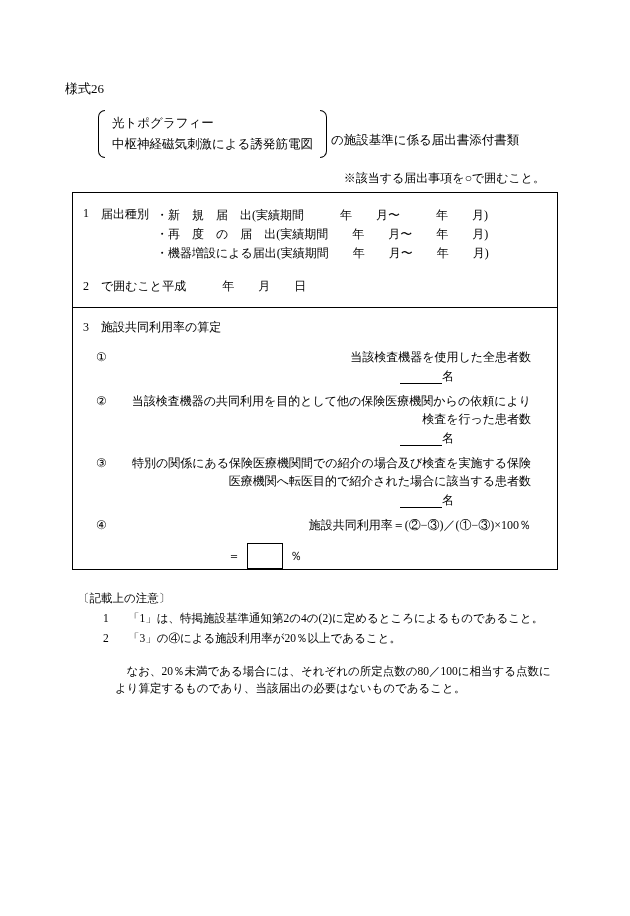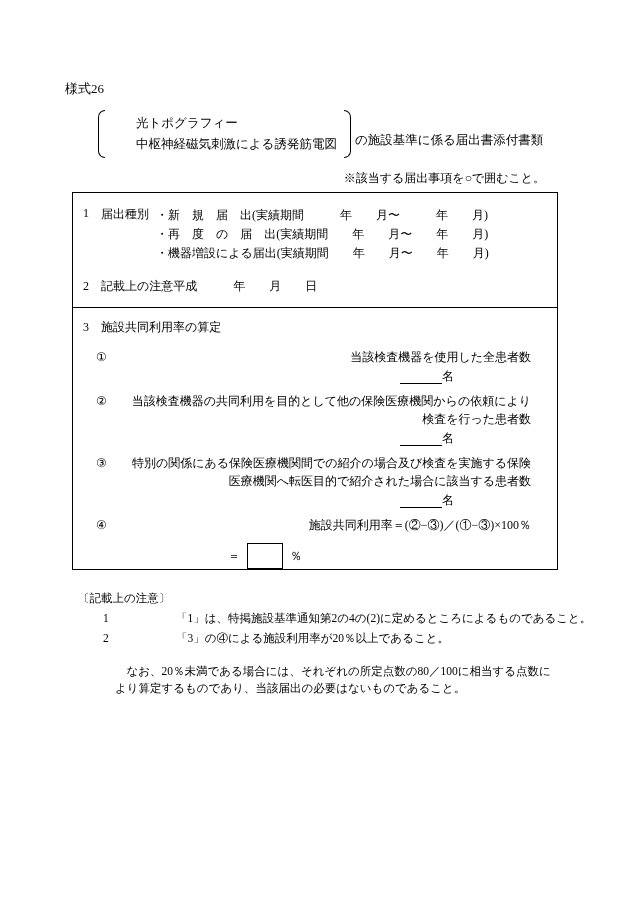--- a/index.html
+++ b/index.html
@@ -13,21 +13,21 @@
     font-size:12px;
     overflow:hidden;
   }
   .form-number { position:absolute; left:65px; top:80px; font-size:13px;text-align:right; }
 
   
   .title-block { position:absolute; left:98px; top:110px; display:flex; align-items:center; }
   .brk { width:7px; height:48px; flex:none; }
   .brk-l { border:1px solid #000; border-right:none; border-radius:9px 0 0 9px; margin-right:7px; }
   .brk-r { border:1px solid #000; border-left:none; border-radius:0 9px 9px 0; margin-left:7px; }
-  .bracket-lines { line-height:21px; font-size:12.5px;margin-left:24px; }
+  .bracket-lines { line-height:21px; font-size:12.5px; }
   .title-suffix { margin-left:4px; font-size:12.5px;margin-top:12px; }
 
   .instruction { position:absolute; left:72px; top:170px; width:473px; text-align:right; font-size:12px; }
 
   .main-box {
     position:absolute; left:72px; top:192px; width:486px; height:378px;
     border:1px solid #000; overflow:hidden;
   }
   .row { display:flex; align-items:flex-start; padding-left:10px; }
   .num { width:18px; flex:none; }
@@ -47,21 +47,21 @@
   .itext { width:408px;text-align:right; }
   .blank-row { padding-left:317px; height:16px; margin-top:2px; line-height:16px; }
   .blank { display:inline-block; width:42px; height:13px; border-bottom:1px solid #000; vertical-align:bottom; }
   .unit { display:inline-block; }
   .equals-row { display:flex; align-items:center; margin:8px 0 0 145px; height:28px; }
   .pct-box { display:inline-block; width:36px; height:26px; border:1px solid #000; margin:0 7px; background:#fff; }
 
   .notes { position:absolute; left:78px; top:590px; width:478px; font-size:11.5px; line-height:17px; }
   .note { display:flex; margin-top:3px; padding-left:25px; }
   .nnum { width:25px; flex:none; }
-  .ntext { white-space:nowrap;margin-left:48px; }
+  .ntext { white-space:nowrap; }
   .note-sub { margin-left:37px; text-indent:1em; width:443px; margin-top:16px; }
 </style>
 </head>
 <body>
 
 <div class="page">
 
   <div class="form-number">様式26</div>
 
   <div class="title-block">
@@ -83,21 +83,21 @@
       <span class="lbl">届出種別</span>
       <div class="options">
         <div class="option">・新　規　届　出(実績期間　　　年　　月〜　　　年　　月)</div>
         <div class="option">・再　度　の　届　出(実績期間　　年　　月〜　　年　　月)</div>
         <div class="option">・機器増設による届出(実績期間　　年　　月〜　　年　　月)</div>
       </div>
     </div>
 
     <div class="row sec2">
       <span class="num">2</span>
-      <span class="lbl">記載上の注意</span>
+      <span class="lbl">で囲むこと</span>
       <span class="date-value">平成　　　年　　月　　日</span>
     </div>
 
     <div class="divider"></div>
 
     <div class="sec3">
       <div class="heading">
         <span class="num">3</span>
         <span>施設共同利用率の算定</span>
       </div>

